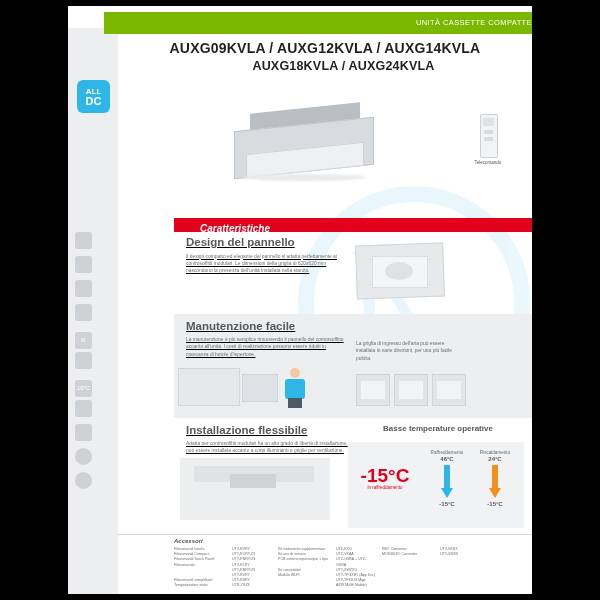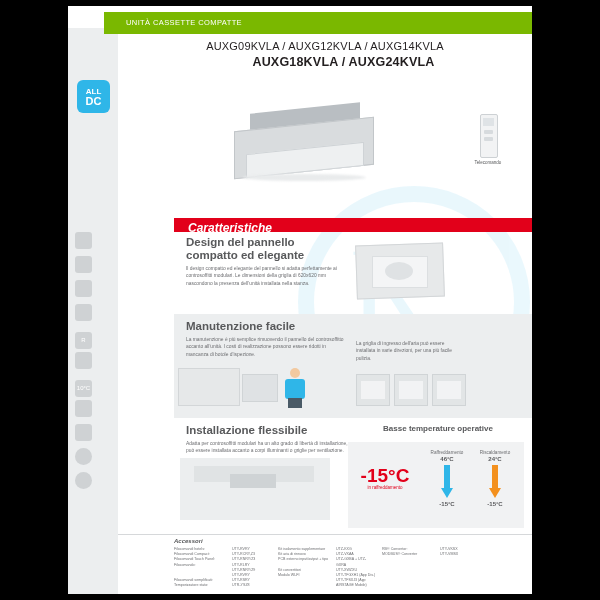--- a/index.html
+++ b/index.html
@@ -3,24 +3,24 @@
 <meta charset="utf-8">
 <style>
   html,body{margin:0;padding:0;background:#000;}
   body{width:600px;height:600px;font-family:"Liberation Sans",sans-serif;overflow:hidden;}
   .page{position:absolute;left:68px;top:6px;width:464px;height:588px;background:#ffffff;overflow:hidden;}
   
   .rail{position:absolute;left:0;top:0;width:50px;height:100%;background:#eceeef;}
   .rail-top{position:absolute;left:0;top:0;width:50px;height:22px;background:#ffffff;}
   
   .hdr{position:absolute;left:36px;top:6px;right:0;height:22px;background:#7ab800;}
-  .hdr span{color:#fff;font-size:7.5px;letter-spacing:.4px;line-height:22px;padding-left:22px;display:block;}
+  .hdr span{color:#fff;font-size:7.5px;letter-spacing:.4px;line-height:22px;padding-left:22px;display:block;text-align:right;}
   
   .titles{position:absolute;left:50px;top:34px;right:0;text-align:center;}
-  .titles .l1{font-size:11px;font-weight:normal;color:#231f20;letter-spacing:.2px;}
+  .titles .l1{font-size:14px;font-weight:bold;color:#231f20;letter-spacing:.2px;}
   .titles .l2{font-size:12.5px;font-weight:bold;color:#231f20;letter-spacing:.2px;margin-top:3px;margin-left:37px;}
   
   .alldc{position:absolute;left:9px;top:74px;width:33px;height:33px;border-radius:6px;background:#2fb6e8;color:#fff;
          display:flex;flex-direction:column;align-items:center;justify-content:center;}
   .alldc b{display:block;font-size:8px;line-height:9px;font-weight:bold;}
   .alldc i{display:block;font-size:11px;line-height:10px;font-style:normal;font-weight:bold;}
   
   .hero{position:absolute;left:50px;top:72px;right:0;height:138px;background:#fff;}
   .hero .unit{position:absolute;left:110px;top:30px;width:150px;height:72px;}
   .unit .body{position:absolute;left:6px;top:16px;width:138px;height:46px;background:#d9dcde;
@@ -37,23 +37,23 @@
   .wm{position:absolute;left:230px;top:180px;width:230px;height:230px;opacity:.10;pointer-events:none;}
   .wm .circ{position:absolute;left:0;top:0;width:200px;height:200px;border:16px solid #2fb6e8;border-radius:50%;}
   .wm .r{position:absolute;left:52px;top:36px;font-size:120px;color:#2fb6e8;font-family:"Liberation Serif",serif;}
   
   .icons{position:absolute;left:6px;top:226px;width:40px;}
   .ic{width:17px;height:17px;background:#cfd2d4;border-radius:3px;margin:0 1px 3px 1px;display:inline-block;position:relative;
       color:#fff;font-size:6px;text-align:center;line-height:17px;}
   .ic.round{border-radius:50%;}
   
   .band{position:absolute;left:106px;top:212px;right:0;height:14px;background:#e2001a;}
-  .band span{color:#fff;font-style:italic;font-weight:bold;font-size:12px;line-height:14px;padding-left:14px;}
-  
-  .sec{position:absolute;left:106px;right:0;}
+  .band span{color:#fff;font-style:italic;font-weight:bold;font-size:10px;line-height:14px;padding-left:26px;}
+  
+  .sec{position:absolute;left:106px;right:0;text-decoration:underline;}
   .sec h3{margin:0;font-size:11.5px;font-weight:bold;color:#58595b;}
   .sec p{margin:4px 0 0 0;font-size:4.9px;color:#6d6e71;line-height:7.4px;}
   .sec1{top:230px;width:160px;padding-left:12px;}
   .sec1 h3{line-height:12.5px;}
   .panelimg{position:absolute;left:270px;top:228px;width:120px;height:78px;}
   .panelimg .casq{position:absolute;left:18px;top:10px;width:86px;height:52px;background:#e7e9ea;transform:rotate(-2deg);border:1px solid #d3d6d8;}
   .panelimg .cin{position:absolute;left:34px;top:22px;width:54px;height:30px;background:#f4f5f6;border:1px solid #dcdfe1;}
   .panelimg .fan{position:absolute;left:47px;top:28px;width:28px;height:18px;border-radius:50%;background:#dfe2e4;}
   
   .grey{position:absolute;left:106px;top:308px;right:0;height:104px;background:#eceeef;}
@@ -157,21 +157,20 @@
     <span class="ic round"></span>
     <span class="ic round"></span>
   </div>
 
   <div class="band">
     <span>Caratteristiche</span>
   </div>
 
   <div class="sec sec1">
     <h3>Design del pannello</h3>
-    <h3>compatto ed elegante</h3>
     <p>Il design compatto ed elegante del pannello si adatta perfettamente ai controsoffitti modulari. Le dimensioni della griglia di 620x620 mm nascondono la presenza dell'unità installata nella stanza.</p>
   </div>
 
   <div class="panelimg">
     <div class="casq"></div>
     <div class="cin"></div>
     <div class="fan"></div>
   </div>
 
   <div class="grey"></div>

